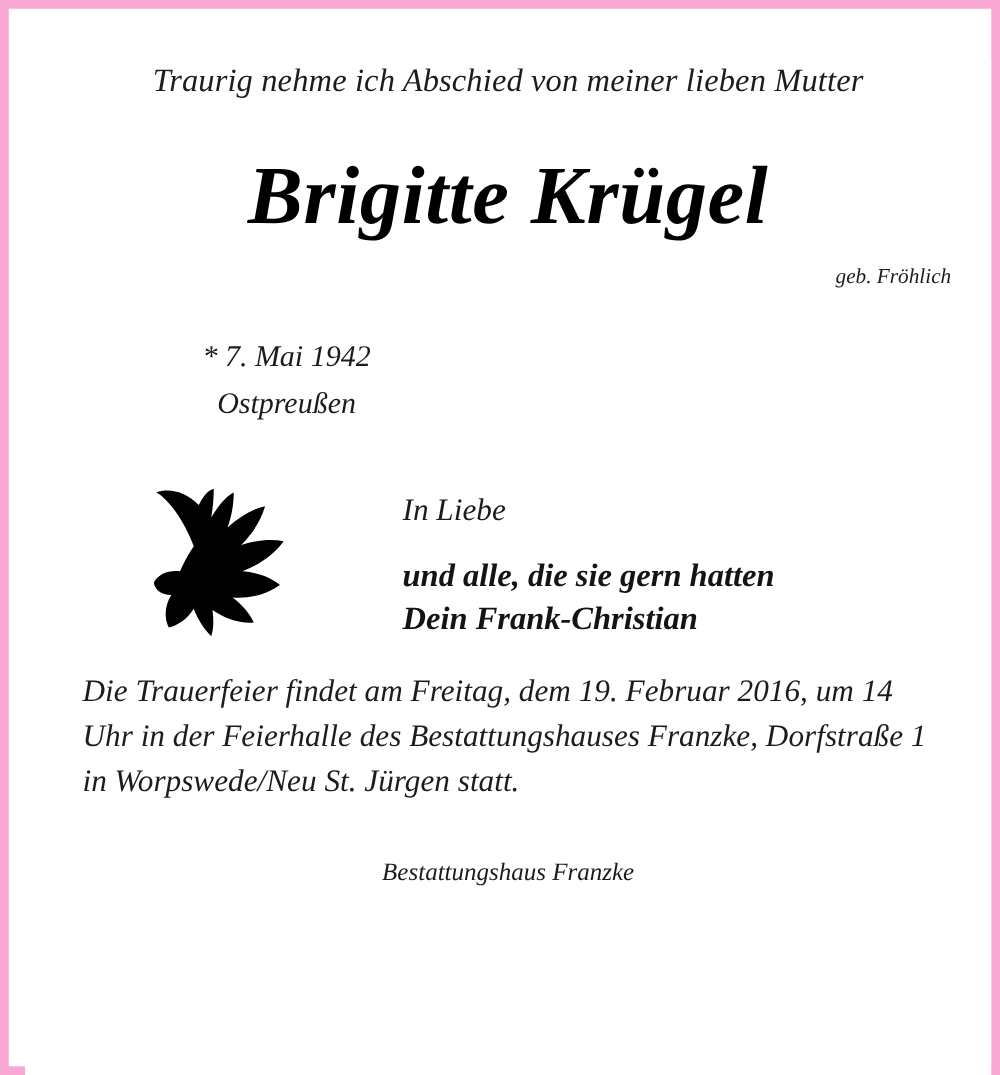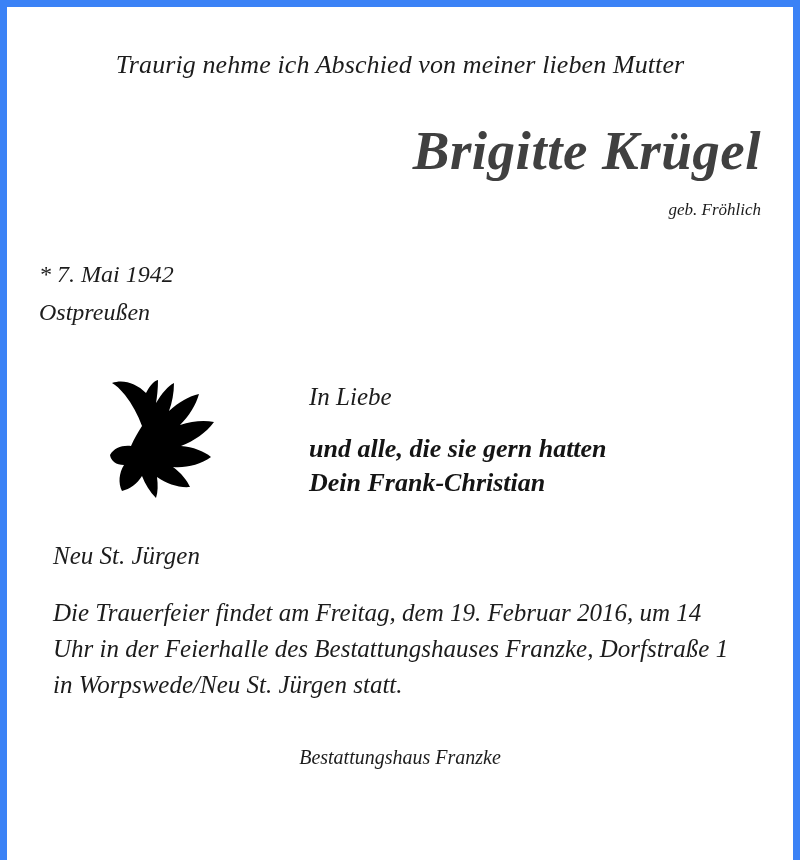--- a/index.html
+++ b/index.html
@@ -14,22 +14,23 @@
     overflow: hidden;
     font-family: "Liberation Serif", "DejaVu Serif", serif;
     color: #1a1a1a;
   }
 
   .notice-frame {
     box-sizing: border-box;
     width: 800px;
     height: 860px;
     background: #ffffff;
-    border: 7px solid #3b82f6;
+    border: 7px solid #f9a8d4;
     position: relative;
+    padding-left: 13px;
   }
 
   .notice-inner {
     box-sizing: border-box;
     width: 100%;
     height: 100%;
     background: #ffffff;
     position: relative;
     padding: 0 32px;
   }
@@ -40,47 +41,47 @@
     font-style: italic;
     font-size: 26px;
     line-height: 1.2;
     letter-spacing: 0.1px;
     margin-top: 42px;
     color: #1c1c1c;
   }
 
   
   .deceased-name {
-    text-align: right;
+    text-align: center;
     font-style: italic;
     font-weight: bold;
-    font-size: 55px;
+    font-size: 66px;
     line-height: 1.05;
     letter-spacing: 0.5px;
     margin-top: 42px;
-    color: #404040;
+    color: #000000;
   }
 
   .maiden-name {
     text-align: right;
     font-style: italic;
     font-size: 17px;
     line-height: 1.2;
     margin-top: 20px;
     color: #1c1c1c;
   }
 
   
   .life-dates {
     display: flex;
     margin-top: 36px;
   }
   .life-col {
     width: 50%;
-    text-align: left;
+    text-align: center;
     font-style: italic;
     font-size: 24px;
     line-height: 1.55;
     color: #1c1c1c;
   }
   .life-col .date-line {
     white-space: nowrap;
   }
   .life-col .place-line {
     margin-top: 12px;
@@ -207,20 +208,19 @@
       </div>
       <div class="family-cell">
         <div class="in-love">In Liebe</div>
         <div class="family-lines">
           <div>und alle, die sie gern hatten</div>
           <div>Dein Frank-Christian</div>
         </div>
       </div>
     </div>
 
-    <div class="locality">Neu St. Jürgen</div>
 
     <div class="service-info">Die Trauerfeier findet am Freitag, dem 19. Februar 2016, um 14 Uhr in der Feierhalle des Bestattungshauses Franzke, Dorfstraße 1 in Worpswede/Neu St. Jürgen statt.</div>
 
     <div class="funeral-home">Bestattungshaus Franzke</div>
 
   </div>
 </div>
 
 </body></html>

